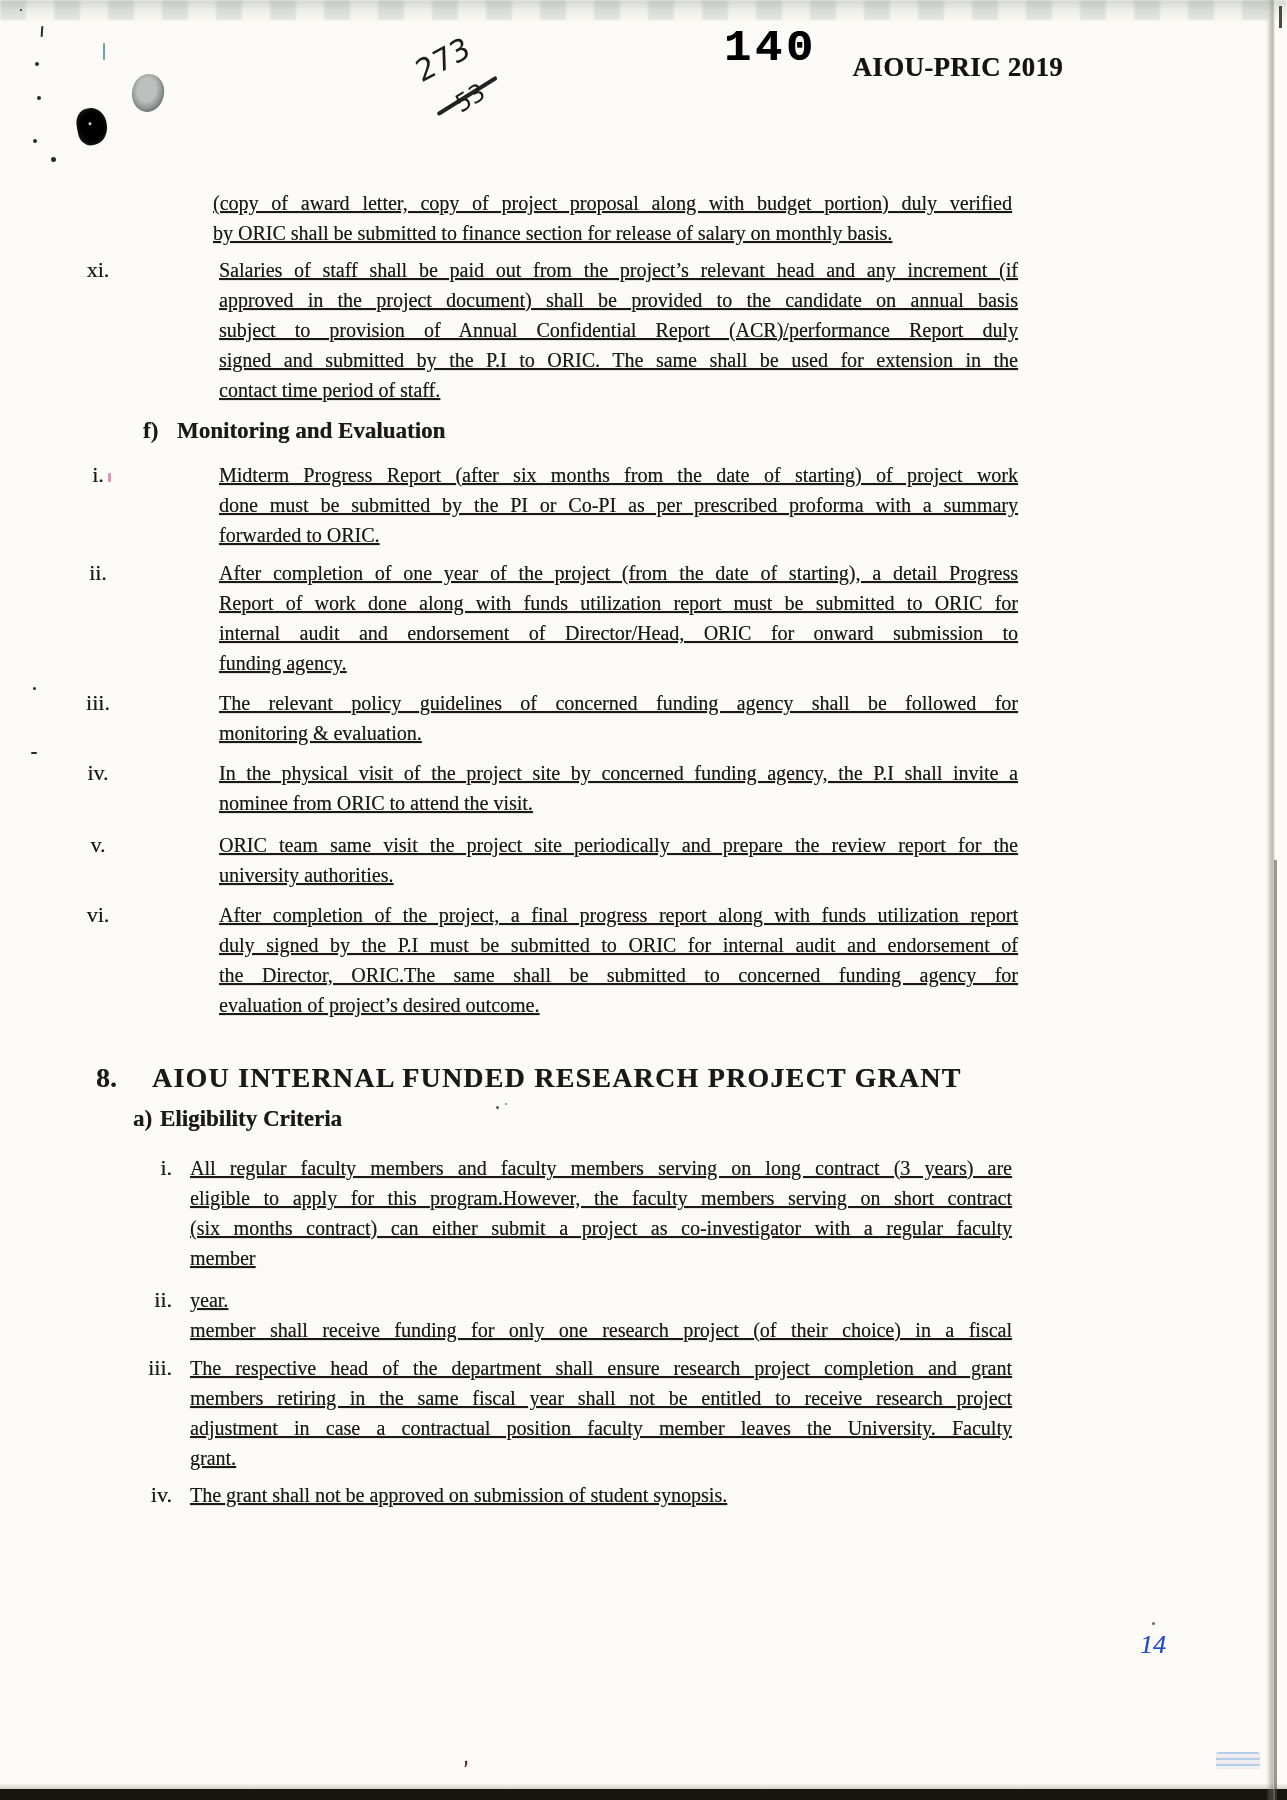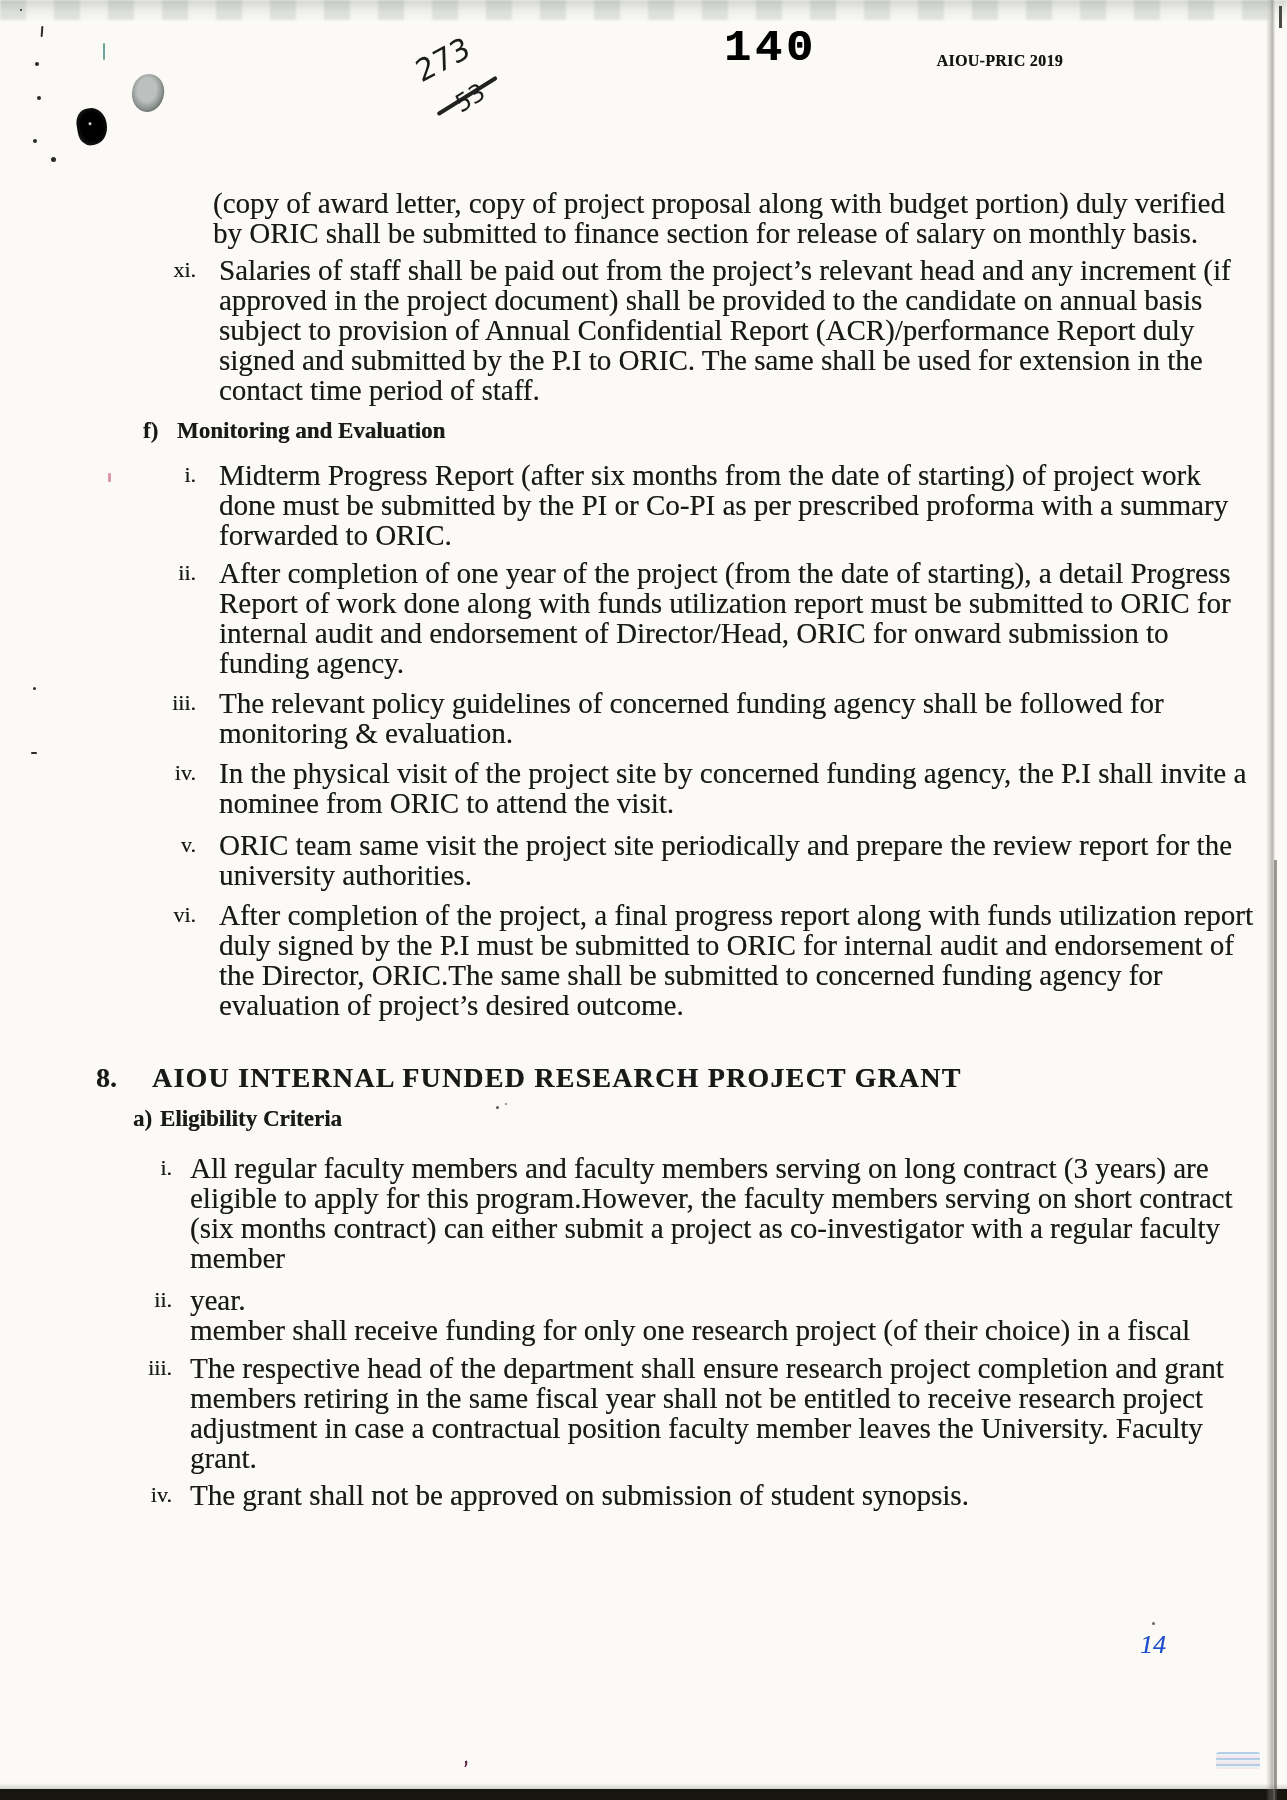--- a/index.html
+++ b/index.html
@@ -11,32 +11,33 @@
     overflow:hidden;
     font-family:"Liberation Serif","DejaVu Serif",serif;
     color:#191919;
   }
   
   #blocks{
     position:absolute;left:0;top:188px;width:1287px;
   }
   .block{display:flex;align-items:flex-start;}
   .line{
-    font-size:29px;line-height:30px;
+    font-size:20px;line-height:30px;
     text-align:justify;text-align-last:justify;
     white-space:nowrap;
     text-shadow:0.2px 0.2px 0.5px rgba(25,25,25,0.55);
+    text-decoration:underline;
   }
   .line.last{text-align-last:left;}
   .marker{
     font-size:22px;line-height:30px;display:inline-block;
     text-shadow:0.2px 0.2px 0.5px rgba(25,25,25,0.55);
   }
   .paragraph .text-col{margin-left:213px;width:799px;}
-  .item1 .marker{width:196px;text-align:right;}
+  .item1 .marker{width:196px;text-align:center;}
   .item1 .text-col{margin-left:23px;width:799px;}
   .item2 .marker{width:172px;text-align:right;}
   .item2 .text-col{margin-left:18px;width:822px;}
   .heading-main{padding-left:96px;font-weight:bold;font-size:28px;line-height:40px;letter-spacing:1.2px;text-shadow:0.3px 0.3px 0.5px rgba(15,15,15,0.6);}
   .heading-main .marker{width:56px;font-size:28px;line-height:40px;font-weight:bold;text-align:left;letter-spacing:0;}
   .heading-sub-f{padding-left:143px;font-weight:bold;font-size:23px;line-height:32px;text-shadow:0.3px 0.3px 0.5px rgba(15,15,15,0.6);}
   .heading-sub-f .marker{width:34px;font-size:23px;line-height:32px;font-weight:bold;text-align:left;}
   .heading-sub-a{padding-left:133px;font-weight:bold;font-size:23px;line-height:30px;text-shadow:0.3px 0.3px 0.5px rgba(15,15,15,0.6);}
   .heading-sub-a .marker{width:27px;font-size:23px;line-height:30px;font-weight:bold;text-align:left;}
   #blocks>.block:nth-child(2){margin-top:7px;}
@@ -56,21 +57,21 @@
 
   
   #stamp{
     position:absolute;left:724px;top:26px;
     font-family:"Liberation Mono","DejaVu Sans Mono",monospace;
     font-weight:bold;font-size:45px;line-height:1;letter-spacing:4px;
     color:#000000;text-shadow:0.4px 0.4px 0.6px #222;
   }
   #hdr-right{
     position:absolute;right:224px;top:52px;
-    font-weight:bold;font-size:16px;letter-spacing:0.3px;color:#141414;
+    font-weight:bold;font-size:27px;letter-spacing:0.3px;color:#141414;
     text-shadow:0.3px 0.3px 0.5px rgba(15,15,15,0.6);
   }
   
   .hw{position:absolute;font-family:"DejaVu Sans",sans-serif;color:#1c1c1c;}
   #hw-num{left:414px;top:42px;font-size:30px;transform:rotate(-28deg) skewX(-6deg);}
   #hw-den{left:455px;top:84px;font-size:24px;transform:rotate(-32deg) skewX(-6deg);}
   #hw-slash{
     position:absolute;left:432px;top:94px;width:70px;height:3.5px;
     background:#222;border-radius:2px;transform:rotate(-32deg);
   }

